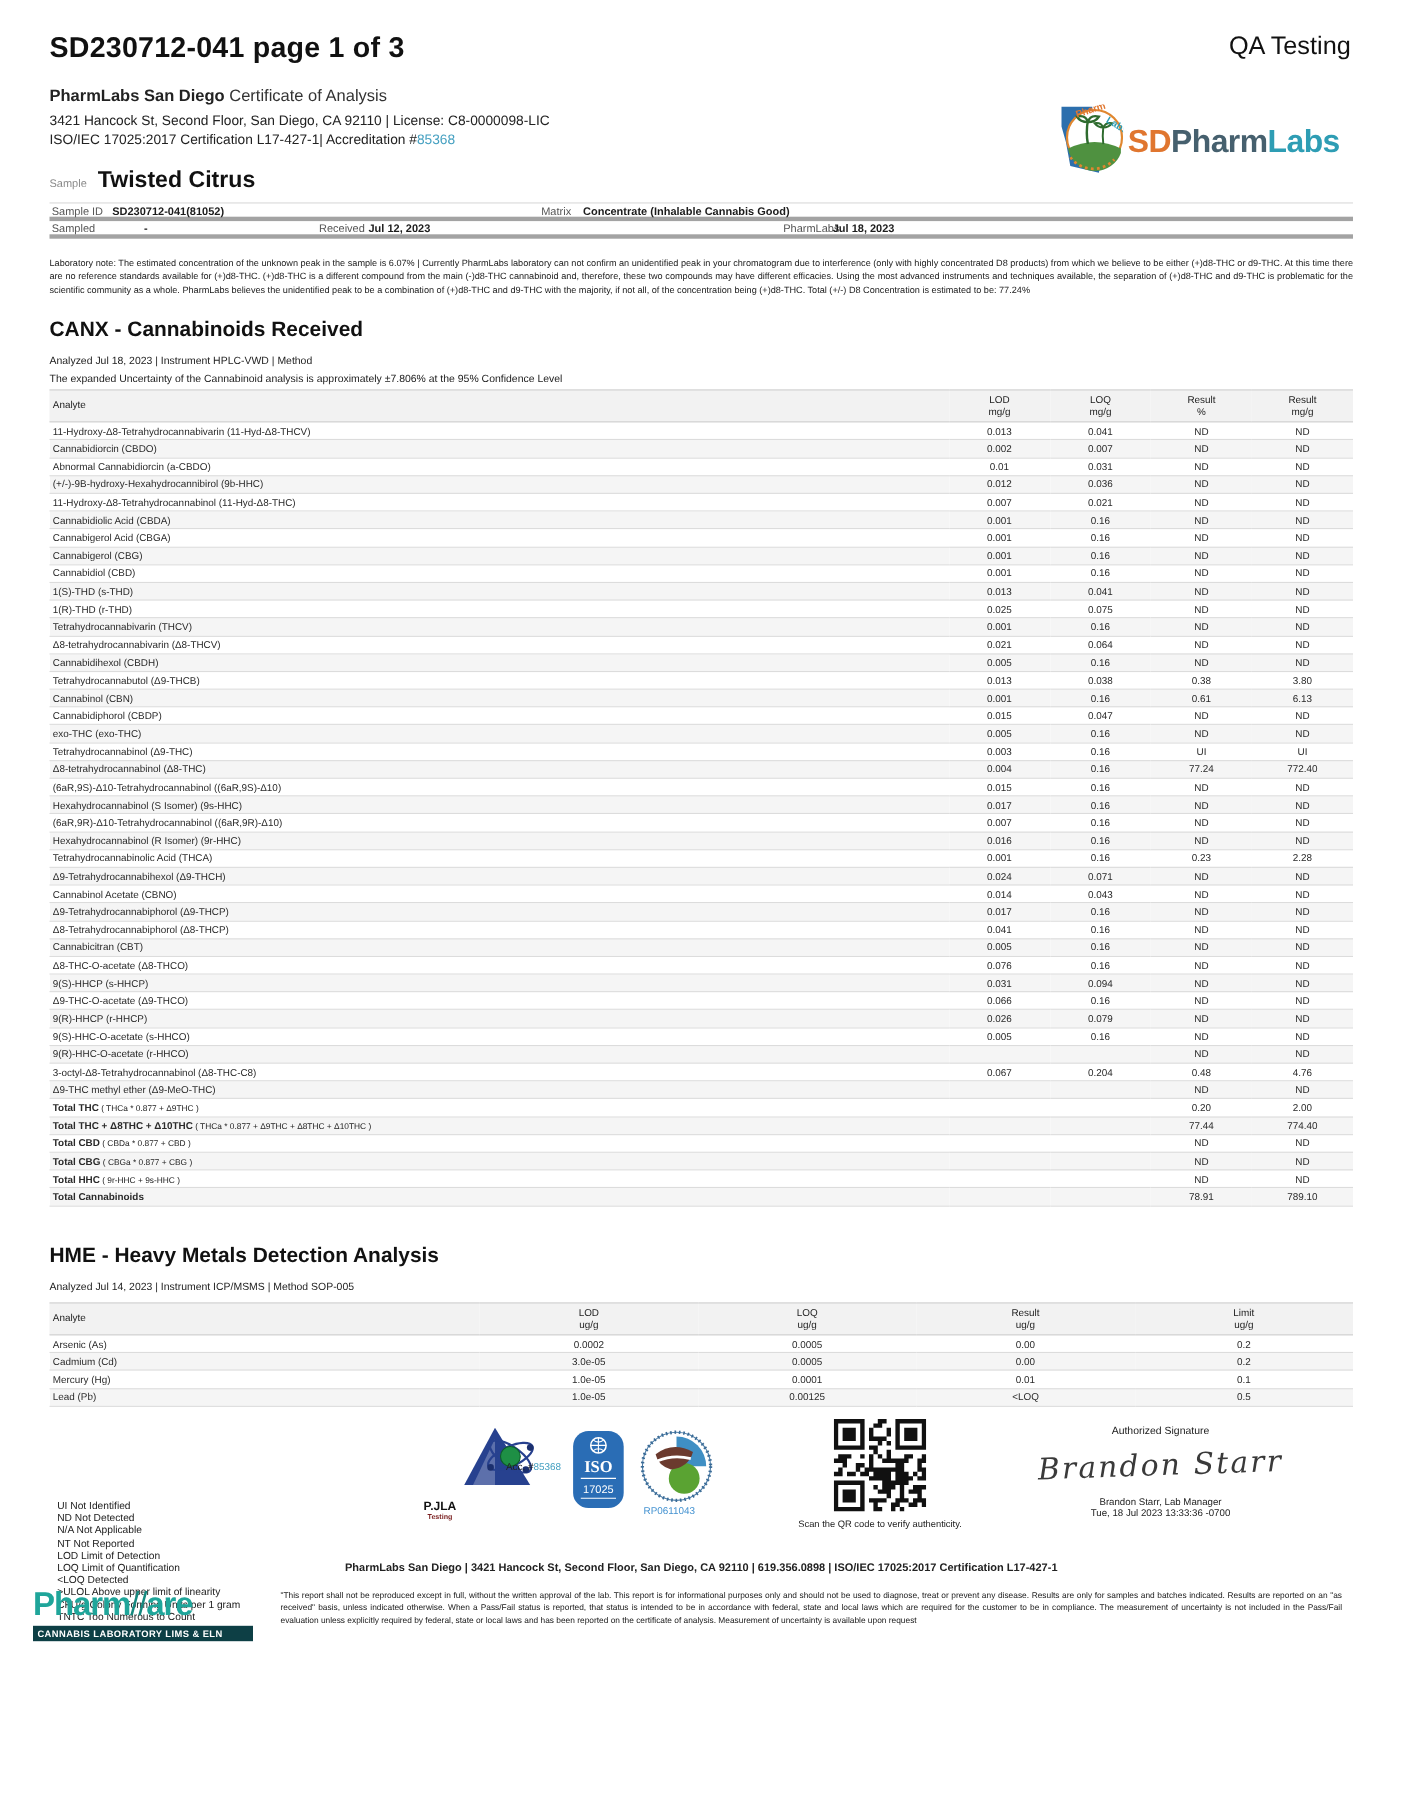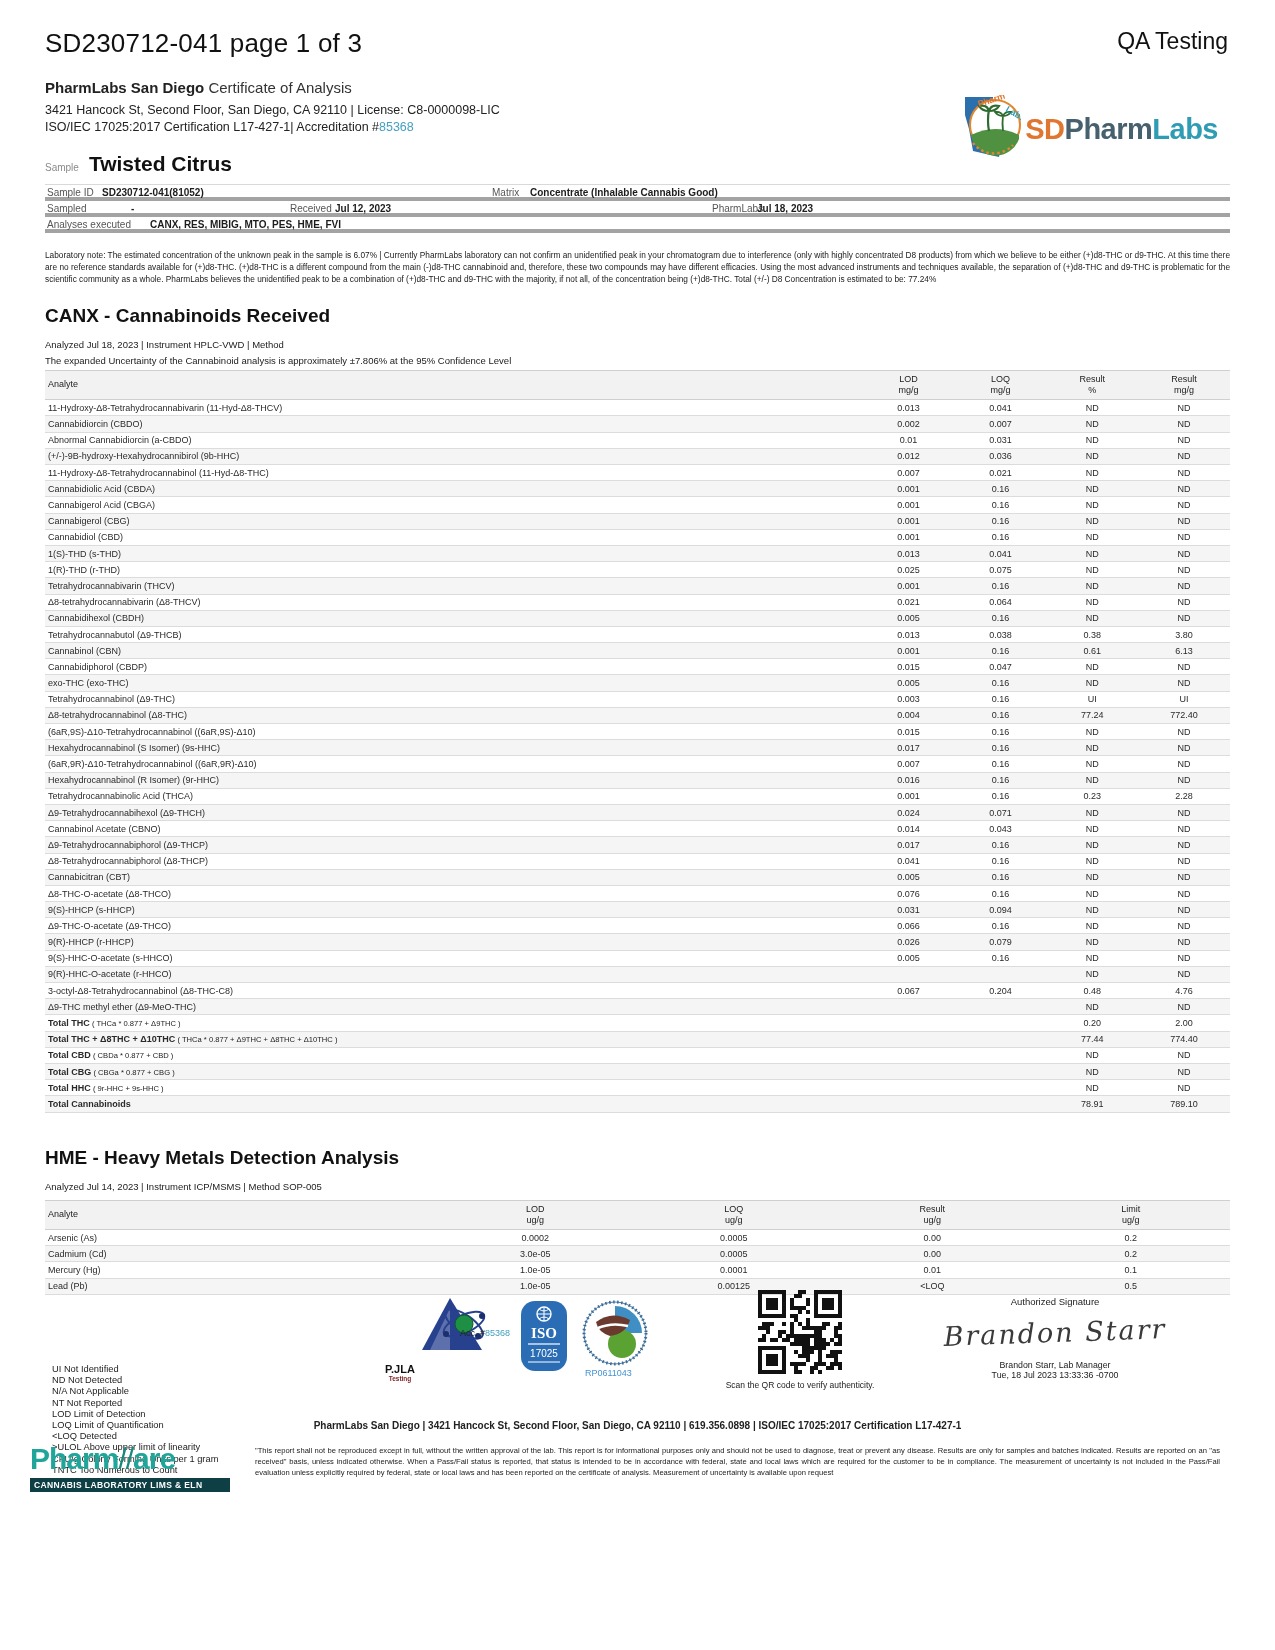--- a/index.html
+++ b/index.html
@@ -2,21 +2,21 @@
 <html><head>
 <meta charset="utf-8">
 <style>
   * { margin:0; padding:0; box-sizing:border-box; }
   html,body { background:#fff; }
   body { font-family:"Liberation Sans", sans-serif; color:#222; }
   .page { position:relative; width:1275px; height:1650px; background:#fff; overflow:hidden; padding:28px 45px 0 45px; }
 
   
   .top-row { display:flex; justify-content:space-between; align-items:flex-start; }
-  .doc-title { font-size:26px; font-weight:400; letter-spacing:.2px; color:#111; }
+  .doc-title { font-size:26px; font-weight:700; letter-spacing:.2px; color:#111; }
   .qa-label { font-size:23px; font-weight:500; color:#111; padding-right:2px; }
 
   .lab-row { margin-top:20px; position:relative; }
   .lab-name-line { font-size:15px; color:#222; }
   .lab-name { font-weight:700; }
   .coa { font-weight:400; color:#333; }
   .addr { font-size:12.5px; color:#222; margin-top:6px; line-height:1.35; }
   .addr2 { font-size:12.5px; color:#222; line-height:1.35; }
   .link { color:#45a0c1; text-decoration:none; cursor:pointer; }
 
@@ -147,24 +147,20 @@
       <span class="ilabel" style="left:447px">Matrix</span>
       <span class="ival" style="left:485px">Concentrate (Inhalable Cannabis Good)</span>
     </div>
     <div class="info-row">
       <span class="ilabel" style="left:2px">Sampled</span>
       <span class="ival" style="left:86px">-</span>
       <span class="ilabel" style="left:245px">Received</span>
       <span class="ival" style="left:290px">Jul 12, 2023</span>
       <span class="ilabel" style="left:667px">PharmLabs</span>
       <span class="ival" style="left:712px">Jul 18, 2023</span>
-    </div>
-    <div class="info-row">
-      <span class="ilabel" style="left:2px">Analyses executed</span>
-      <span class="ival" style="left:105px">CANX, RES, MIBIG, MTO, PES, HME, FVI</span>
     </div>
   </div>
 
   <div class="lab-note">Laboratory note: The estimated concentration of the unknown peak in the sample is 6.07% | Currently PharmLabs laboratory can not confirm an unidentified peak in your chromatogram due to interference (only with highly concentrated D8 products) from which we believe to be either (+)d8-THC or d9-THC. At this time there are no reference standards available for (+)d8-THC. (+)d8-THC is a different compound from the main (-)d8-THC cannabinoid and, therefore, these two compounds may have different efficacies. Using the most advanced instruments and techniques available, the separation of (+)d8-THC and d9-THC is problematic for the scientific community as a whole. PharmLabs believes the unidentified peak to be a combination of (+)d8-THC and d9-THC with the majority, if not all, of the concentration being (+)d8-THC. Total (+/-) D8 Concentration is estimated to be: 77.24%</div>
 
   <div class="sec-title">CANX - Cannabinoids Received</div>
   <div class="sec-meta">Analyzed Jul 18, 2023  |  Instrument HPLC-VWD  | Method</div>
   <div class="uncertainty">The expanded Uncertainty of the Cannabinoid analysis is approximately ±7.806% at the 95% Confidence Level</div>
 
   <table class="tbl canx">

